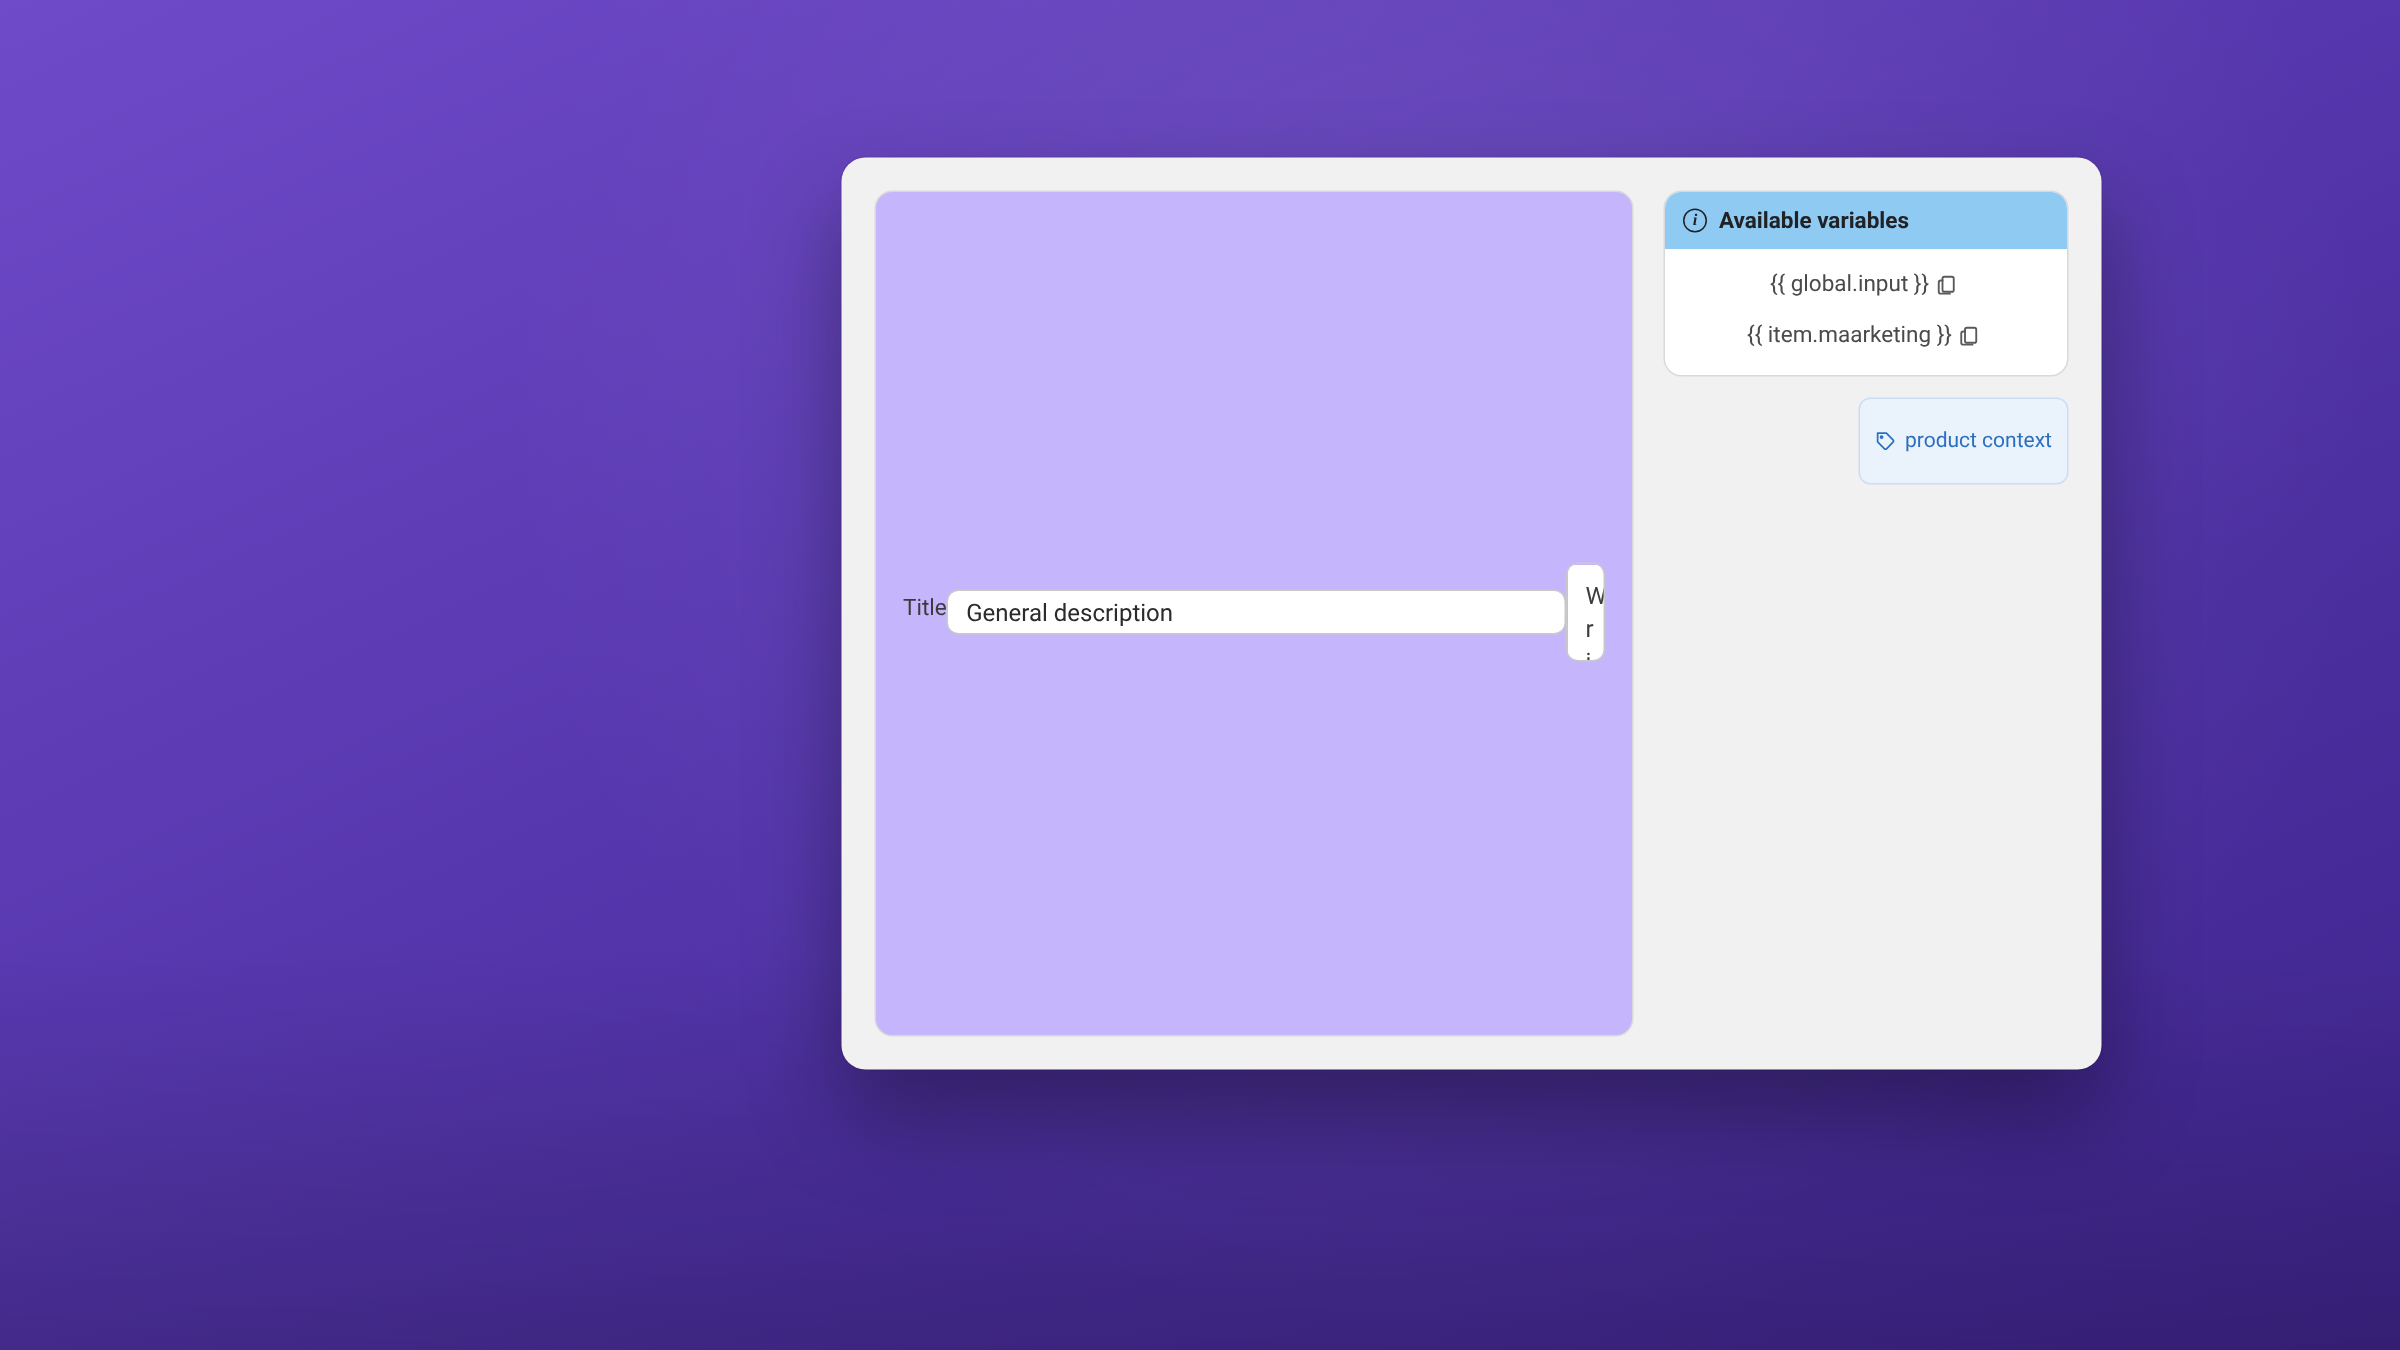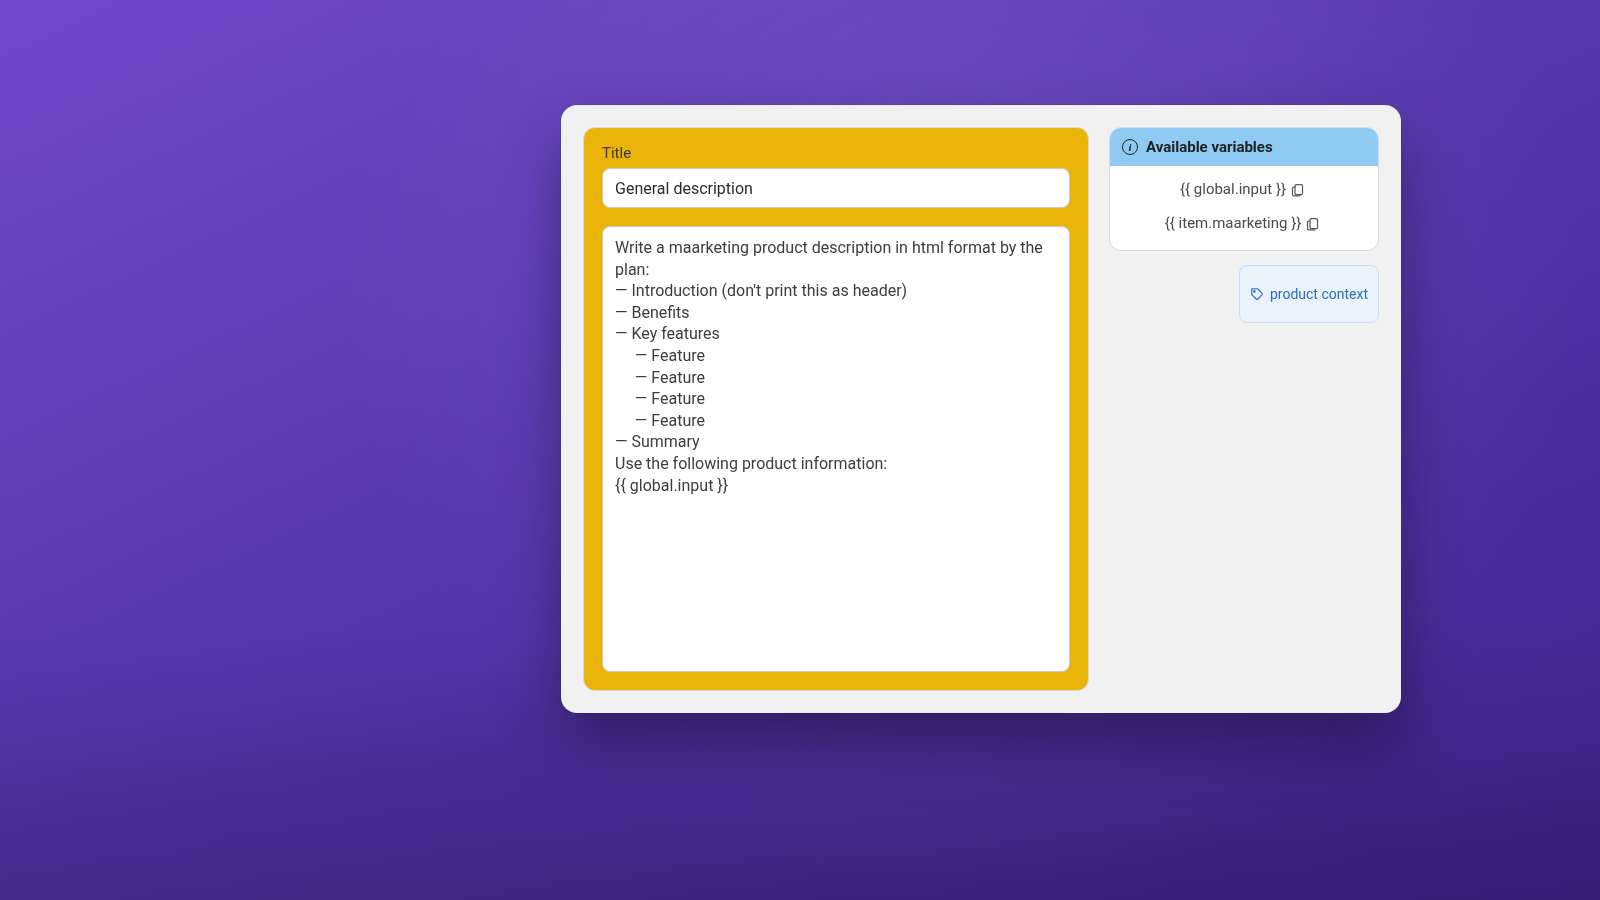--- a/index.html
+++ b/index.html
@@ -45,35 +45,36 @@
     border-radius: 16px;
     box-shadow: 0 30px 60px rgba(0,0,0,0.35), 0 0 0 1px rgba(0,0,0,0.05);
     padding: 22px;
     display: flex;
     gap: 20px;
   }
   .panel * { font-family: inherit; }
 
   .editor-card {
     flex: 1;
-    background: #eab308;
+    background: #c4b5fd;
     border: 1px solid #d9d9dc;
     border-radius: 12px;
     padding: 16px 18px 18px 18px;
     display: flex;
-    flex-direction: column;
+    flex-direction: row;
+    align-items: center;
   }
   .field-label {
     font-size: 15px;
     color: #3b3b3d;
     margin-bottom: 6px;
   }
   .text-input {
     width: 100%;
-    height: 40px;
+    height: 30px;
     border: 1px solid #c9c9cc;
     border-radius: 8px;
     padding: 8px 12px;
     font-size: 16px;
     color: #2b2b2d;
     background: #fff;
   }
   .gap { height: 18px; }
   .textarea {
     flex: 1;

